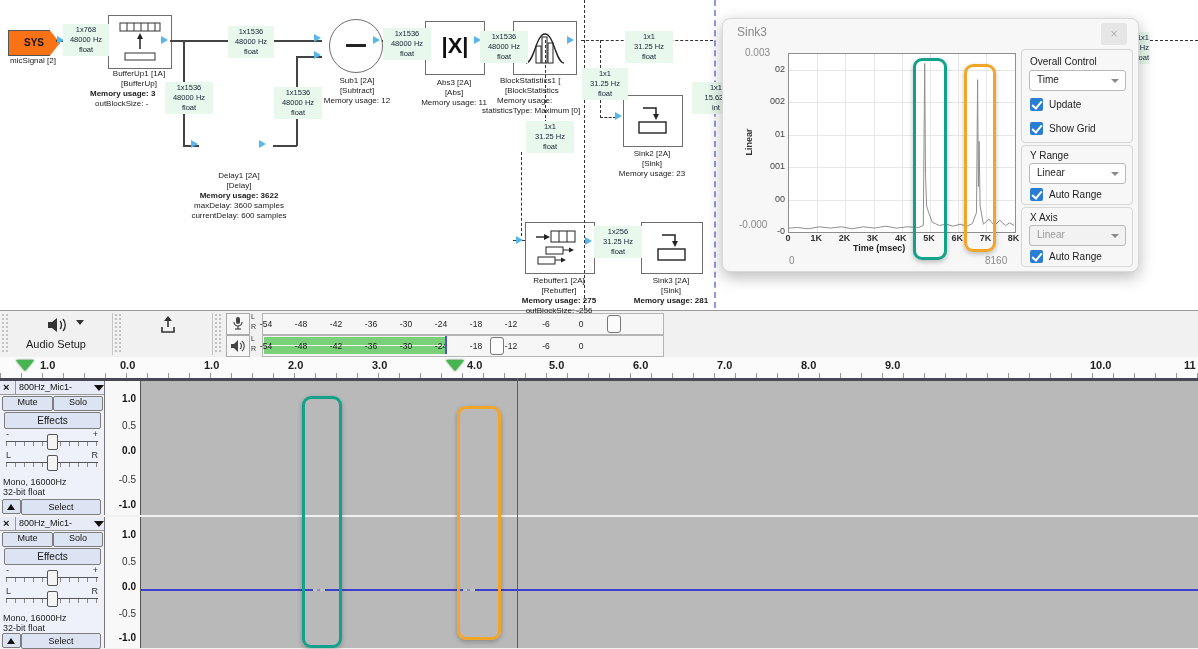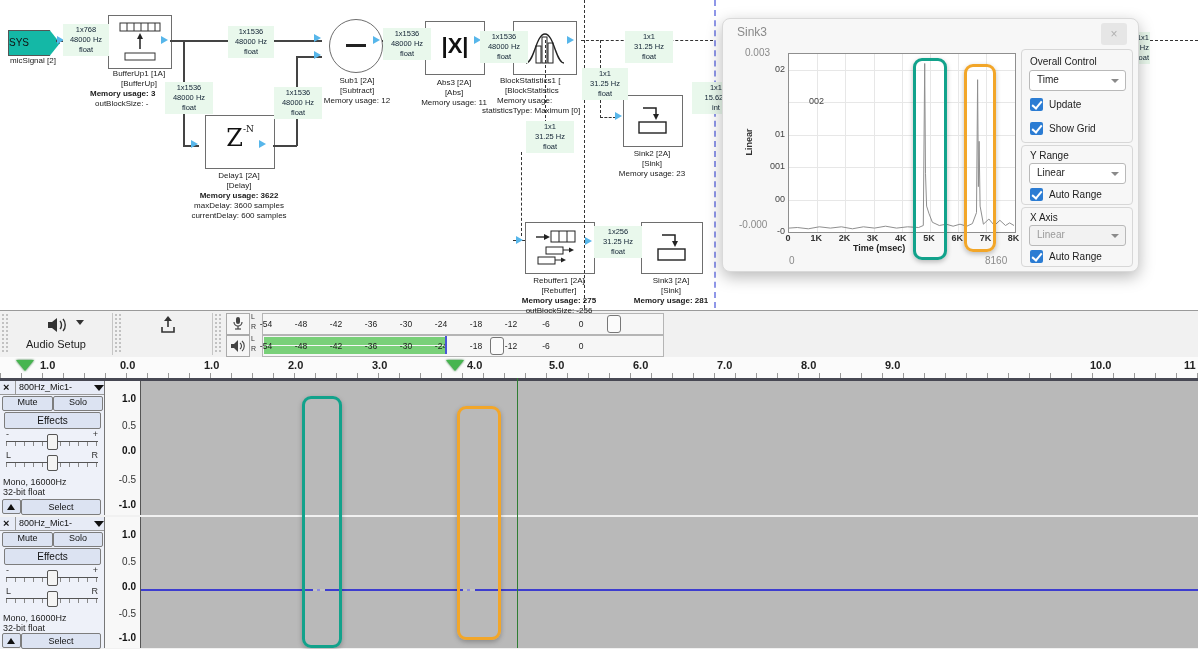--- a/index.html
+++ b/index.html
@@ -94,22 +94,22 @@
   .playhead{position:absolute;width:1px;background:#2f7d33;z-index:28;}
   .icon-svg{position:absolute;}
 </style>
 </head>
 <body>
 
 <div id="app">
 
   <div id="diagram" class="abs" style="left:0;top:0;width:1198px;height:310px;background:#fff;">
 
-    <div class="abs" style="left:8px;top:30px;width:50px;height:24px;background:#14b8a6;border:1.2px solid #555;
-         clip-path:polygon(0 0,80% 0,100% 50%,80% 100%,0 100%);text-align:left;font-size:10px;line-height:24px;">
+    <div class="abs" style="left:8px;top:30px;width:50px;height:24px;background:#f97316;border:1.2px solid #555;
+         clip-path:polygon(0 0,80% 0,100% 50%,80% 100%,0 100%);text-align:center;font-size:10px;line-height:24px;font-weight:bold;">
       <span>SYS</span>
     </div>
     <div class="cap capc" style="left:33px;top:56px;">micSignal [2]</div>
 
     <div class="wire" style="left:56px;top:40px;width:46px;height:1.5px;"></div>
     <div class="wire" style="left:170px;top:40px;width:152px;height:1.5px;"></div>
     <div class="wire" style="left:183px;top:40px;width:1.5px;height:106px;"></div>
     <div class="wire" style="left:183px;top:145px;width:16px;height:1.5px;"></div>
     <div class="wire" style="left:273px;top:145px;width:24px;height:1.5px;"></div>
     <div class="wire" style="left:296px;top:56px;width:1.5px;height:90px;"></div>
@@ -157,25 +157,20 @@
         <line x1="23" y1="28" x2="23" y2="15" stroke="#222" stroke-width="1.5"></line>
         <polygon points="23,12 20,18 26,18" fill="#222"></polygon>
         <rect x="8" y="32" width="30" height="7" fill="none" stroke="#333"></rect>
       </svg>
     </div>
     <div class="cap capc" style="left:139px;top:69px;">BufferUp1 [1A]</div>
     <div class="cap capc" style="left:139px;top:79px;">[BufferUp]</div>
     <div class="cap b" style="left:90px;top:89px;">Memory usage: 3</div>
     <div class="cap" style="left:95px;top:99px;">outBlockSize: -</div>
 
-    <div class="blk" style="left:205px;top:115px;width:68px;height:52px;">
-      <div class="abs" style="left:0;top:8px;width:68px;text-align:center;font-family:'DejaVu Serif',serif;">
-        <span style="font-size:24px;">Z</span><span style="font-size:9px;vertical-align:14px;">-N</span>
-      </div>
-    </div>
     <div class="cap capc" style="left:239px;top:171px;">Delay1 [2A]</div>
     <div class="cap capc" style="left:239px;top:181px;">[Delay]</div>
     <div class="cap capc b" style="left:239px;top:191px;">Memory usage: 3622</div>
     <div class="cap capc" style="left:239px;top:201px;">maxDelay: 3600 samples</div>
     <div class="cap capc" style="left:239px;top:211px;">currentDelay: 600 samples</div>
 
     <div class="blk" style="left:329px;top:19px;width:52px;height:52px;border-radius:50%;">
       <div class="abs" style="left:16px;top:24px;width:20px;height:2.5px;background:#222;"></div>
     </div>
     <div class="cap capc" style="left:357px;top:76px;">Sub1 [2A]</div>
@@ -316,21 +311,21 @@
     <div class="ptick" style="left: 65px; top: 214px;">0</div>
         <div class="ptick" style="left: 93.2px; top: 214px;">1K</div>
         <div class="ptick" style="left: 121.4px; top: 214px;">2K</div>
         <div class="ptick" style="left: 149.6px; top: 214px;">3K</div>
         <div class="ptick" style="left: 177.8px; top: 214px;">4K</div>
         <div class="ptick" style="left: 206px; top: 214px;">5K</div>
         <div class="ptick" style="left: 234.2px; top: 214px;">6K</div>
         <div class="ptick" style="left: 262.4px; top: 214px;">7K</div>
         <div class="ptick" style="left: 290.6px; top: 214px;">8K</div>
         <div class="yfrag" style="left: 42px; top: 45px;">02</div>
-        <div class="yfrag" style="left: 42px; top: 77px; margin-left: 39px;">002</div>
+        <div class="yfrag" style="left: 42px; top: 77px;">002</div>
         <div class="yfrag" style="left: 42px; top: 110px;">01</div>
         <div class="yfrag" style="left: 42px; top: 142px;">001</div>
         <div class="yfrag" style="left: 42px; top: 175px;">00</div>
         <div class="yfrag" style="left: 42px; top: 207px;">-0</div>
       </div>
   <div class="lbl" style="left: 63px; top: 24px; width: 44px;">
         <div>1x768</div>
         <div>48000 Hz</div>
         <div>float</div>
       </div>

